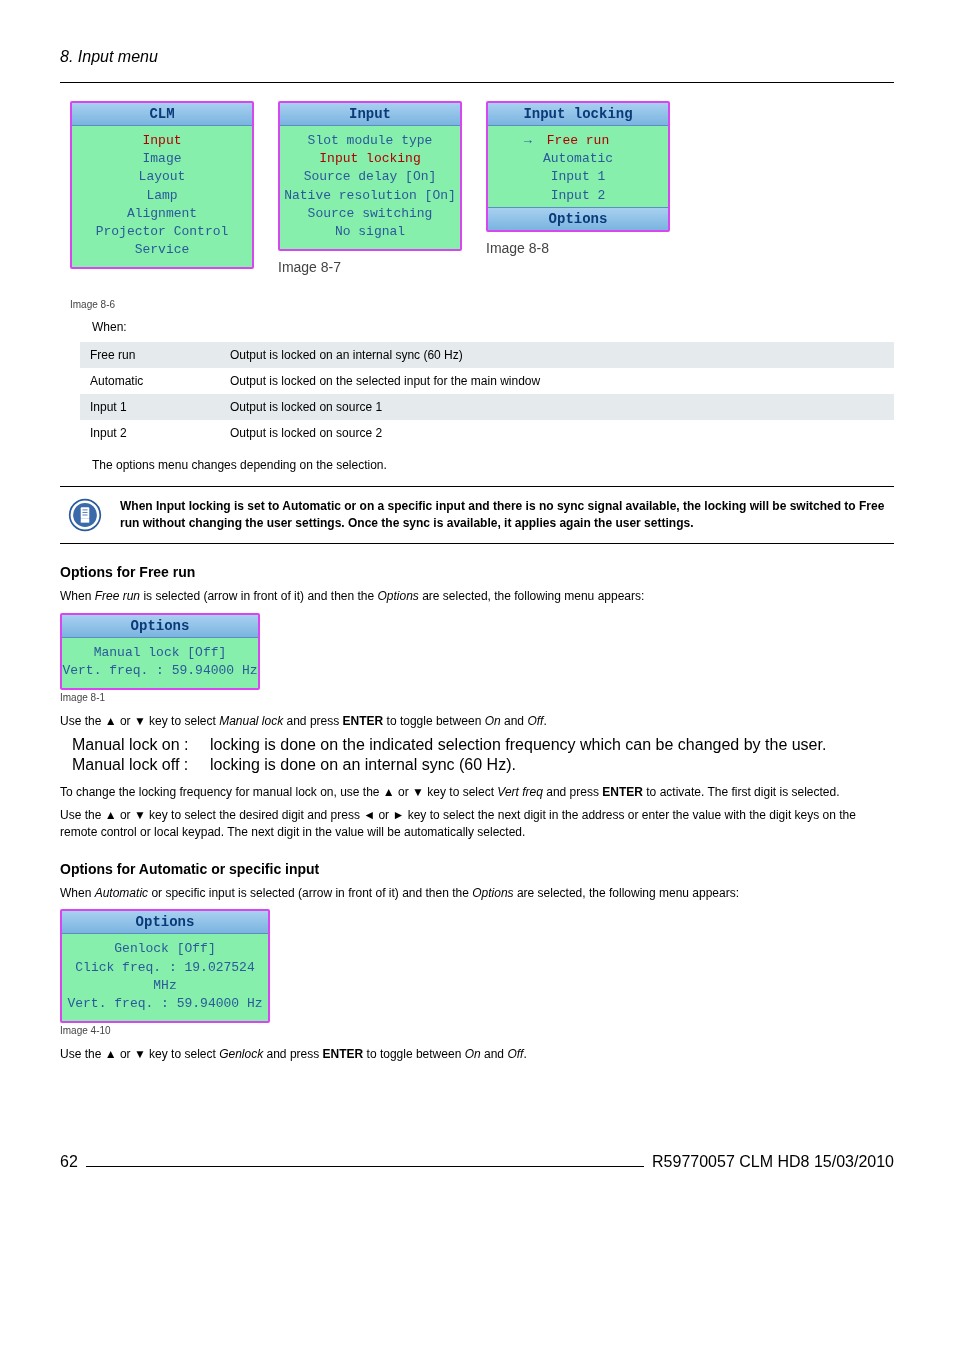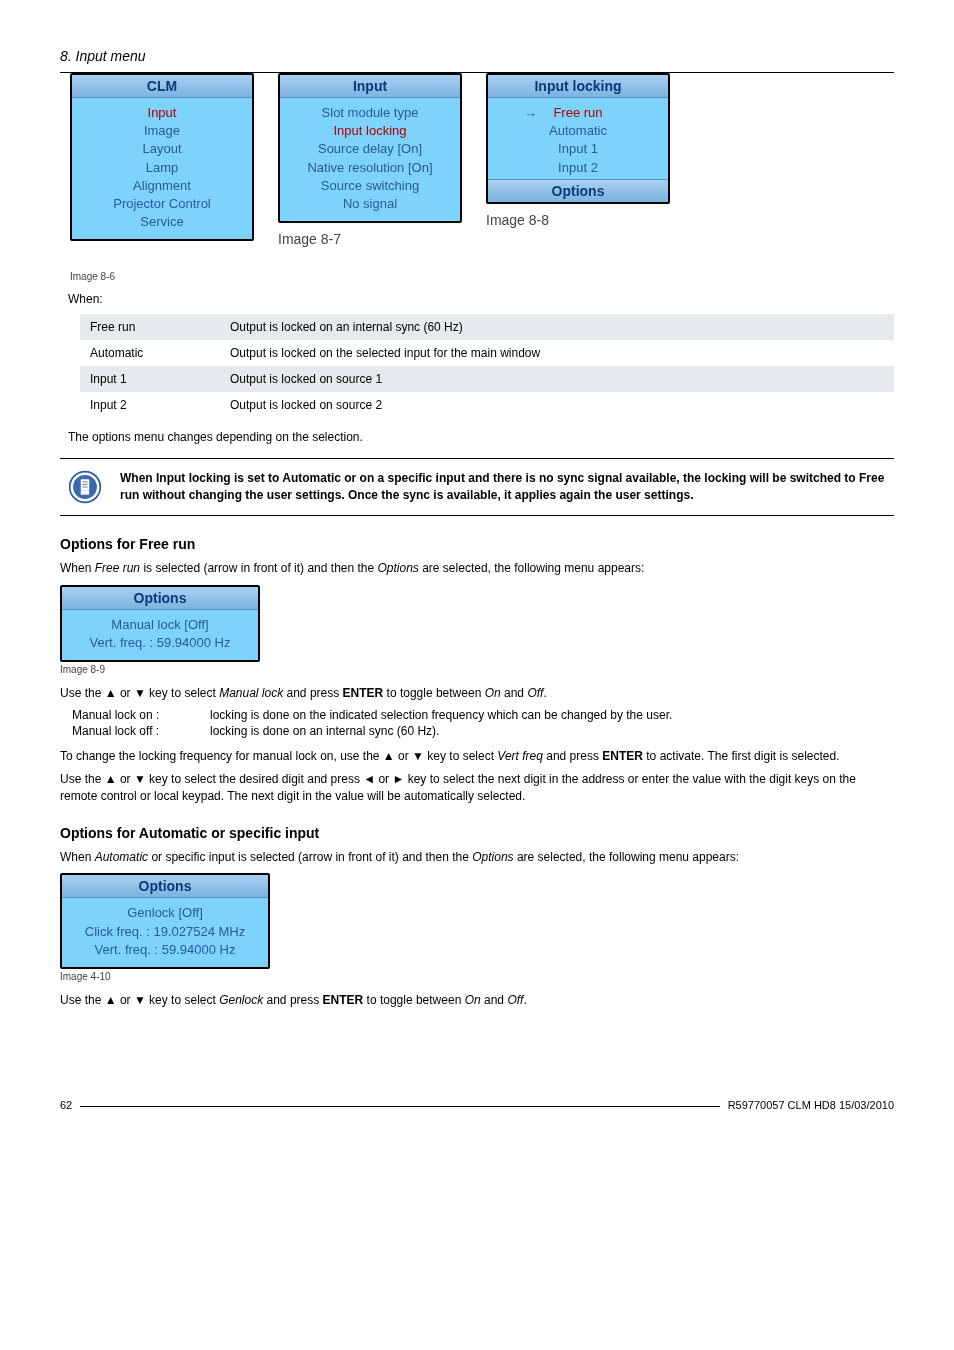--- a/index.html
+++ b/index.html
@@ -6,36 +6,37 @@
   body {
     font-family: Arial, Helvetica, sans-serif;
     font-size: 12px;
     color: #000;
     background: #fff;
     width: 954px;
     padding: 48px 60px 30px 60px;
   }
   .section-header {
     font-style: italic;
-    font-size: 14px;
+    font-size: 16px;
     border-bottom: 1.5px solid #000;
-    padding-bottom: 8px;
+    padding-bottom: 16px;
+    margin-bottom: 18px;
   }
   .figures-row {
     display: flex;
     gap: 24px;
     align-items: flex-start;
     margin-left: 10px;
   }
   .menu-box {
     width: 184px;
-    border: 2px solid #000000;
+    border: 2px solid #d946ef;
     border-radius: 2px;
-    background: #7dd3fc;
-    font-family: Liberation Sans, sans-serif;
+    background: #86efac;
+    font-family: Liberation Mono, monospace;
     overflow: hidden;
   }
   .menu-title {
     background: linear-gradient(#a8d0f0, #7ab4e0);
     color: #0a3a78;
     font-weight: bold;
     font-size: 14px;
     text-align: center;
     padding: 3px 0;
     border-bottom: 1px solid #5a8fc0;
@@ -58,21 +59,21 @@
     color: #2a5a9a;
   }
   .menu-caption {
     font-size: 14px;
     color: #444;
     margin-top: 8px;
   }
   .figure-block { display: flex; flex-direction: column; }
   .caption-86 { font-size: 10px; color: #444; margin-top: 30px; }
   
-  .body-text { margin: 10px 0 8px 8px; font-size: 12px; }
+  .body-text { margin: 10px 0 8px 32px; font-size: 12px; }
   
   .def-table {
     margin-left: 20px;
     width: calc(100% - 20px);
     border-collapse: collapse;
   }
   .def-table tr:nth-child(odd) { background: #e5eaed; }
   .def-table td { padding: 6px 10px; font-size: 12px; }
   .def-table td:first-child { width: 140px; }
   
@@ -99,29 +100,29 @@
     margin-top: 20px;
     margin-bottom: 8px;
   }
   .para { font-size: 12px; line-height: 1.4; margin-bottom: 6px; }
   .para em { font-style: italic; }
   .para strong { font-weight: bold; }
   
   .small-menu-wrap { margin-top: 8px; margin-bottom: 2px; }
   .caption-below { font-size: 10px; color: #444; margin-top: 2px; }
   
-  .kv-row { margin: 2px 0 2px 12px; display: flex; font-size: 12px; gap: 18px; }
+  .kv-row { margin: 2px 0 2px 12px; display: flex; font-size: 16px; gap: 18px; }
   .kv-key { width: 120px; }
   
   .footer {
     display: flex;
     justify-content: flex-end;
     align-items: flex-end;
     margin-top: 90px;
-    font-size: 11px;
+    font-size: 16px;
   }
   .footer-line {
     border-bottom: 1px solid #000;
     flex: 1;
     margin: 0 8px 4px 8px;
     height: 1px;
   }
 </style>
 </head>
 <body>
@@ -224,21 +225,21 @@
 
 <div class="small-menu-wrap">
   <div class="menu-box" style="width:200px;">
     <div class="menu-title">Options</div>
     <div class="menu-items">
       <div class="menu-item">Manual lock [Off]</div>
       <div class="menu-item">Vert. freq. : 59.94000 Hz</div>
     </div>
   </div>
 </div>
-<div class="caption-below">Image 8-9</div>
+<div class="caption-below">Image 8-1</div>
 
 <div class="para" style="margin-top:10px;">
   <span>Use the ▲ or ▼ key to select </span><em>Manual lock</em><span> and press </span><strong>ENTER</strong><span> to toggle between </span><em>On</em><span> and </span><em>Off</em><span>.</span>
 </div>
 
 <div class="kv-row">
   <div class="kv-key">Manual lock on :</div>
   <div>locking is done on the indicated selection frequency which can be changed by the user.</div>
 </div>
 <div class="kv-row">

